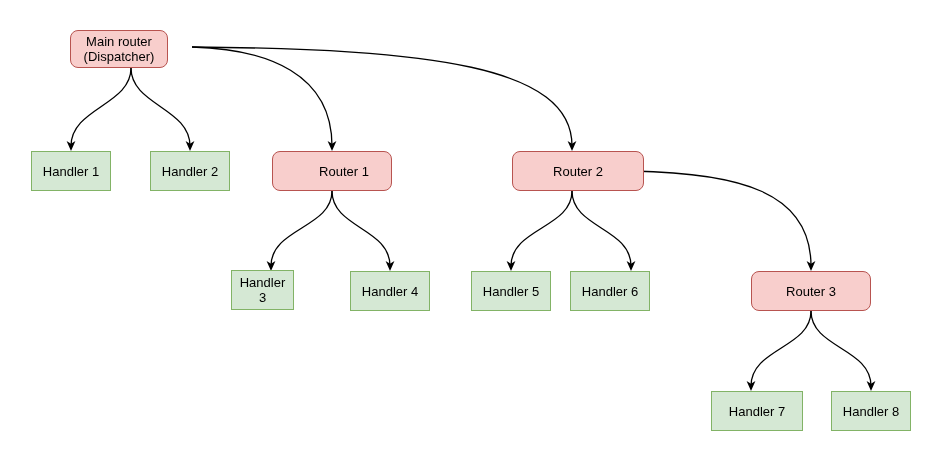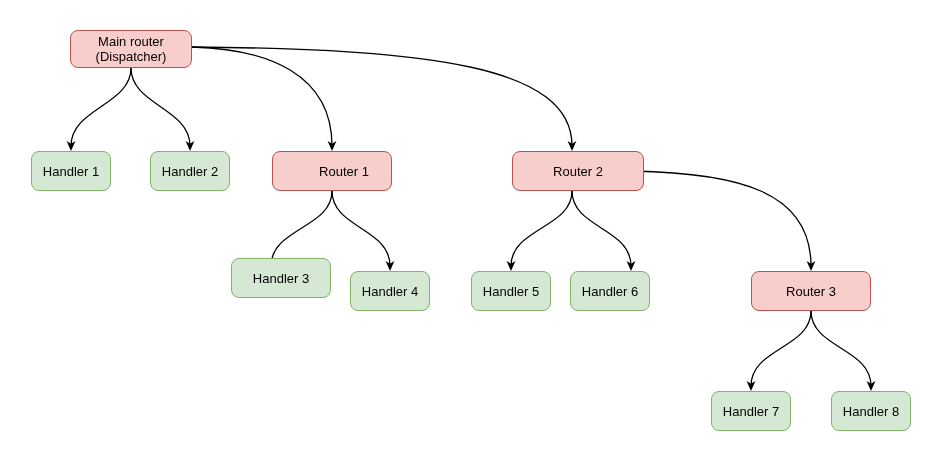--- a/index.html
+++ b/index.html
@@ -38,21 +38,21 @@
     user-select: none;
   }
   .node-router {
     background: #f8cecc;
     border: 1px solid #b85450;
     border-radius: 8px;
   }
   .node-handler {
     background: #d5e8d4;
     border: 1px solid #82b366;
-    border-radius: 8px;
+    border-radius: 0;
     justify-content: center;
   }
   .node-label {
     display: block;
     white-space: pre-line;
     padding: 0 4px;
   }
 </style>
 </head>
 <body>
@@ -72,51 +72,51 @@
         <path d="M 332 191 C 332 228 271 228 271 266" fill="none" stroke="#000000" stroke-width="1.3" marker-end="url(#arrowhead)"></path>
         <path d="M 332 191 C 332 228 390 228 390 266" fill="none" stroke="#000000" stroke-width="1.3" marker-end="url(#arrowhead)"></path>
         <path d="M 572 191 C 572 228 511 228 511 266" fill="none" stroke="#000000" stroke-width="1.3" marker-end="url(#arrowhead)"></path>
         <path d="M 572 191 C 572 228 631 228 631 266" fill="none" stroke="#000000" stroke-width="1.3" marker-end="url(#arrowhead)"></path>
         <path d="M 632 171 C 740 173 811 192 811 266" fill="none" stroke="#000000" stroke-width="1.3" marker-end="url(#arrowhead)"></path>
         <path d="M 811 311 C 811 348 751 348 751 386" fill="none" stroke="#000000" stroke-width="1.3" marker-end="url(#arrowhead)"></path>
         <path d="M 811 311 C 811 348 871 348 871 386" fill="none" stroke="#000000" stroke-width="1.3" marker-end="url(#arrowhead)"></path>
       </g>
   </svg>
   <div id="node-group">
-      <div class="node node-router" style="left: 70px; top: 30px; width: 122px; height: 38px;">
+      <div class="node node-router" style="left: 70px; top: 30px; width: 98px; height: 38px;">
         <span class="node-label">Main router
 (Dispatcher)</span>
       </div>
       <div class="node node-handler" style="left: 31px; top: 151px; width: 80px; height: 40px;">
         <span class="node-label">Handler 1</span>
       </div>
       <div class="node node-handler" style="left: 150px; top: 151px; width: 80px; height: 40px;">
         <span class="node-label">Handler 2</span>
       </div>
       <div class="node node-router" style="left: 272px; top: 151px; width: 120px; height: 40px; padding-left: 24px;">
         <span class="node-label">Router 1</span>
       </div>
       <div class="node node-router" style="left: 512px; top: 151px; width: 132px; height: 40px;">
         <span class="node-label">Router 2</span>
       </div>
-      <div class="node node-handler" style="left: 231px; top: 258px; width: 100px; height: 40px;">
+      <div class="node node-handler" style="left: 231px; top: 270px; width: 63px; height: 40px;">
         <span class="node-label">Handler 3</span>
       </div>
       <div class="node node-handler" style="left: 350px; top: 271px; width: 80px; height: 40px;">
         <span class="node-label">Handler 4</span>
       </div>
       <div class="node node-handler" style="left: 471px; top: 271px; width: 80px; height: 40px;">
         <span class="node-label">Handler 5</span>
       </div>
       <div class="node node-handler" style="left: 570px; top: 271px; width: 80px; height: 40px;">
         <span class="node-label">Handler 6</span>
       </div>
       <div class="node node-router" style="left: 751px; top: 271px; width: 120px; height: 40px;">
         <span class="node-label">Router 3</span>
       </div>
-      <div class="node node-handler" style="left: 711px; top: 391px; width: 80px; height: 40px;">
+      <div class="node node-handler" style="left: 711px; top: 391px; width: 92px; height: 40px;">
         <span class="node-label">Handler 7</span>
       </div>
       <div class="node node-handler" style="left: 831px; top: 391px; width: 80px; height: 40px;">
         <span class="node-label">Handler 8</span>
       </div>
     </div>
 </div>
 
 </body></html>

